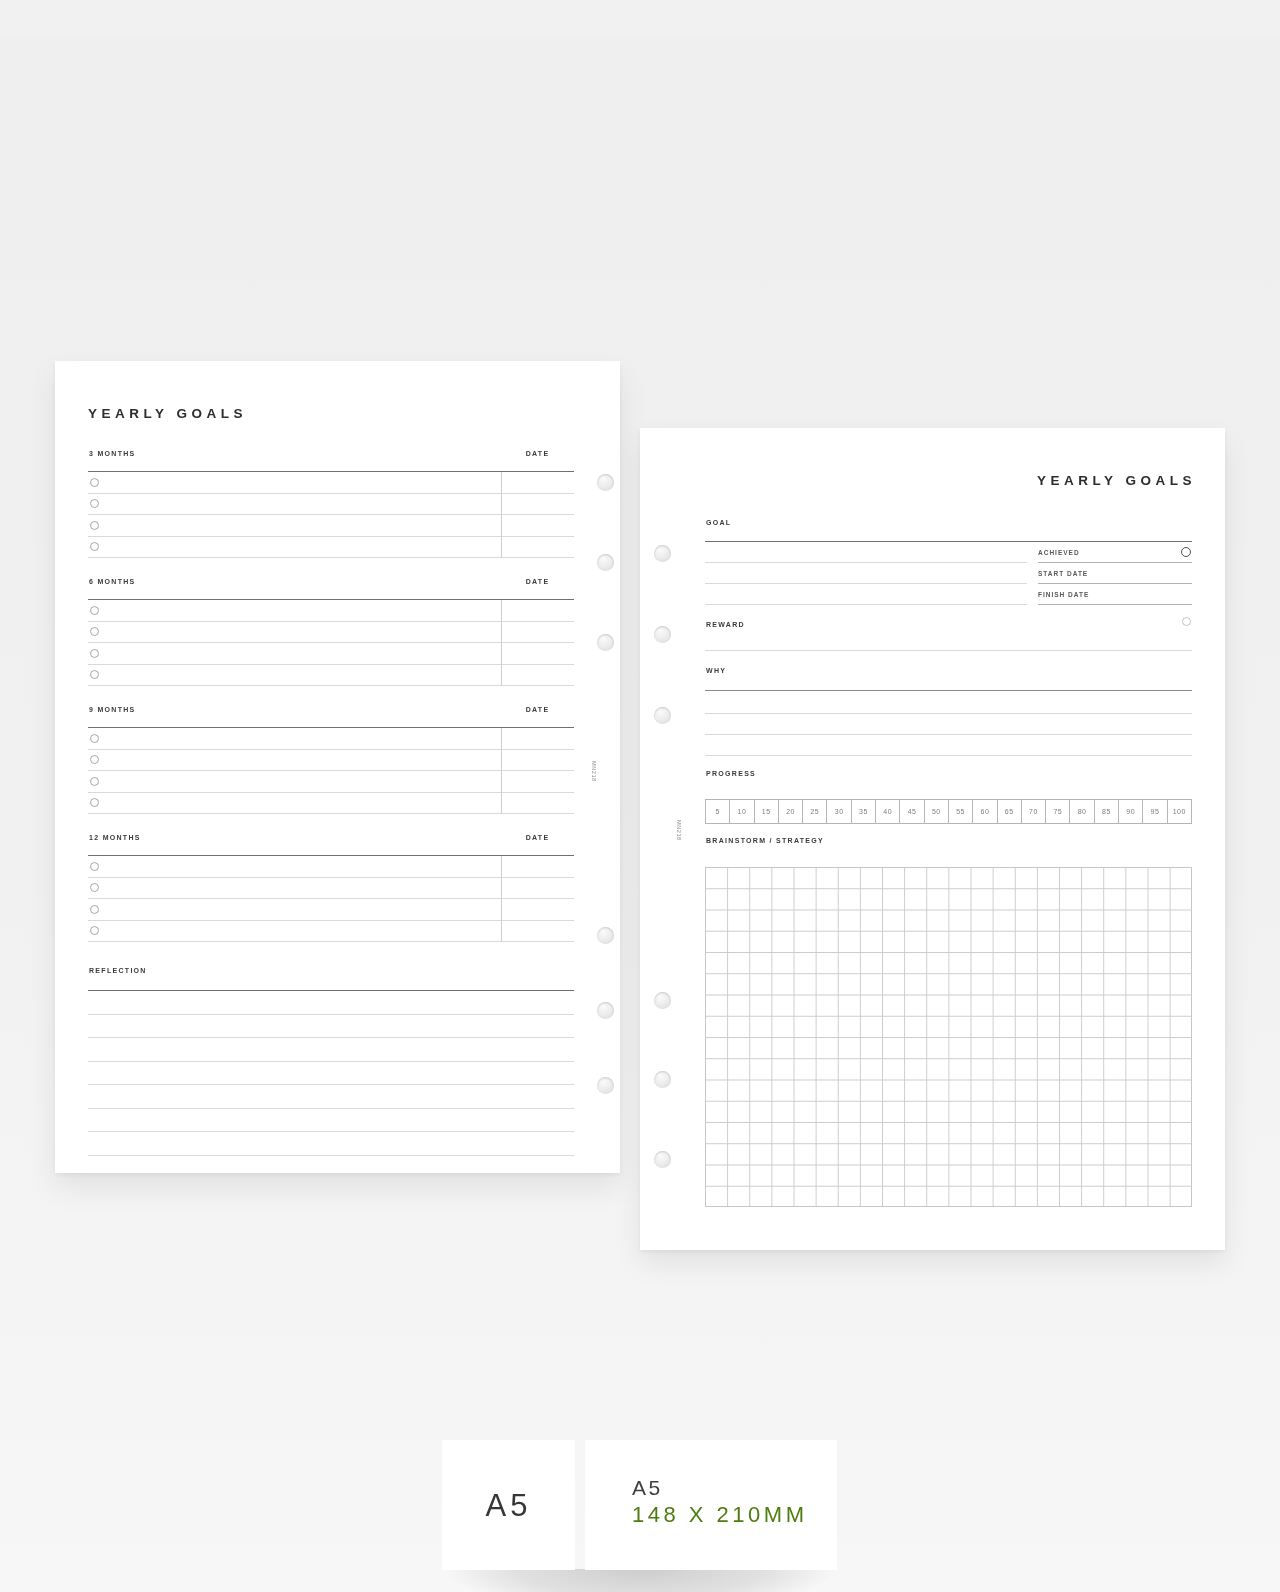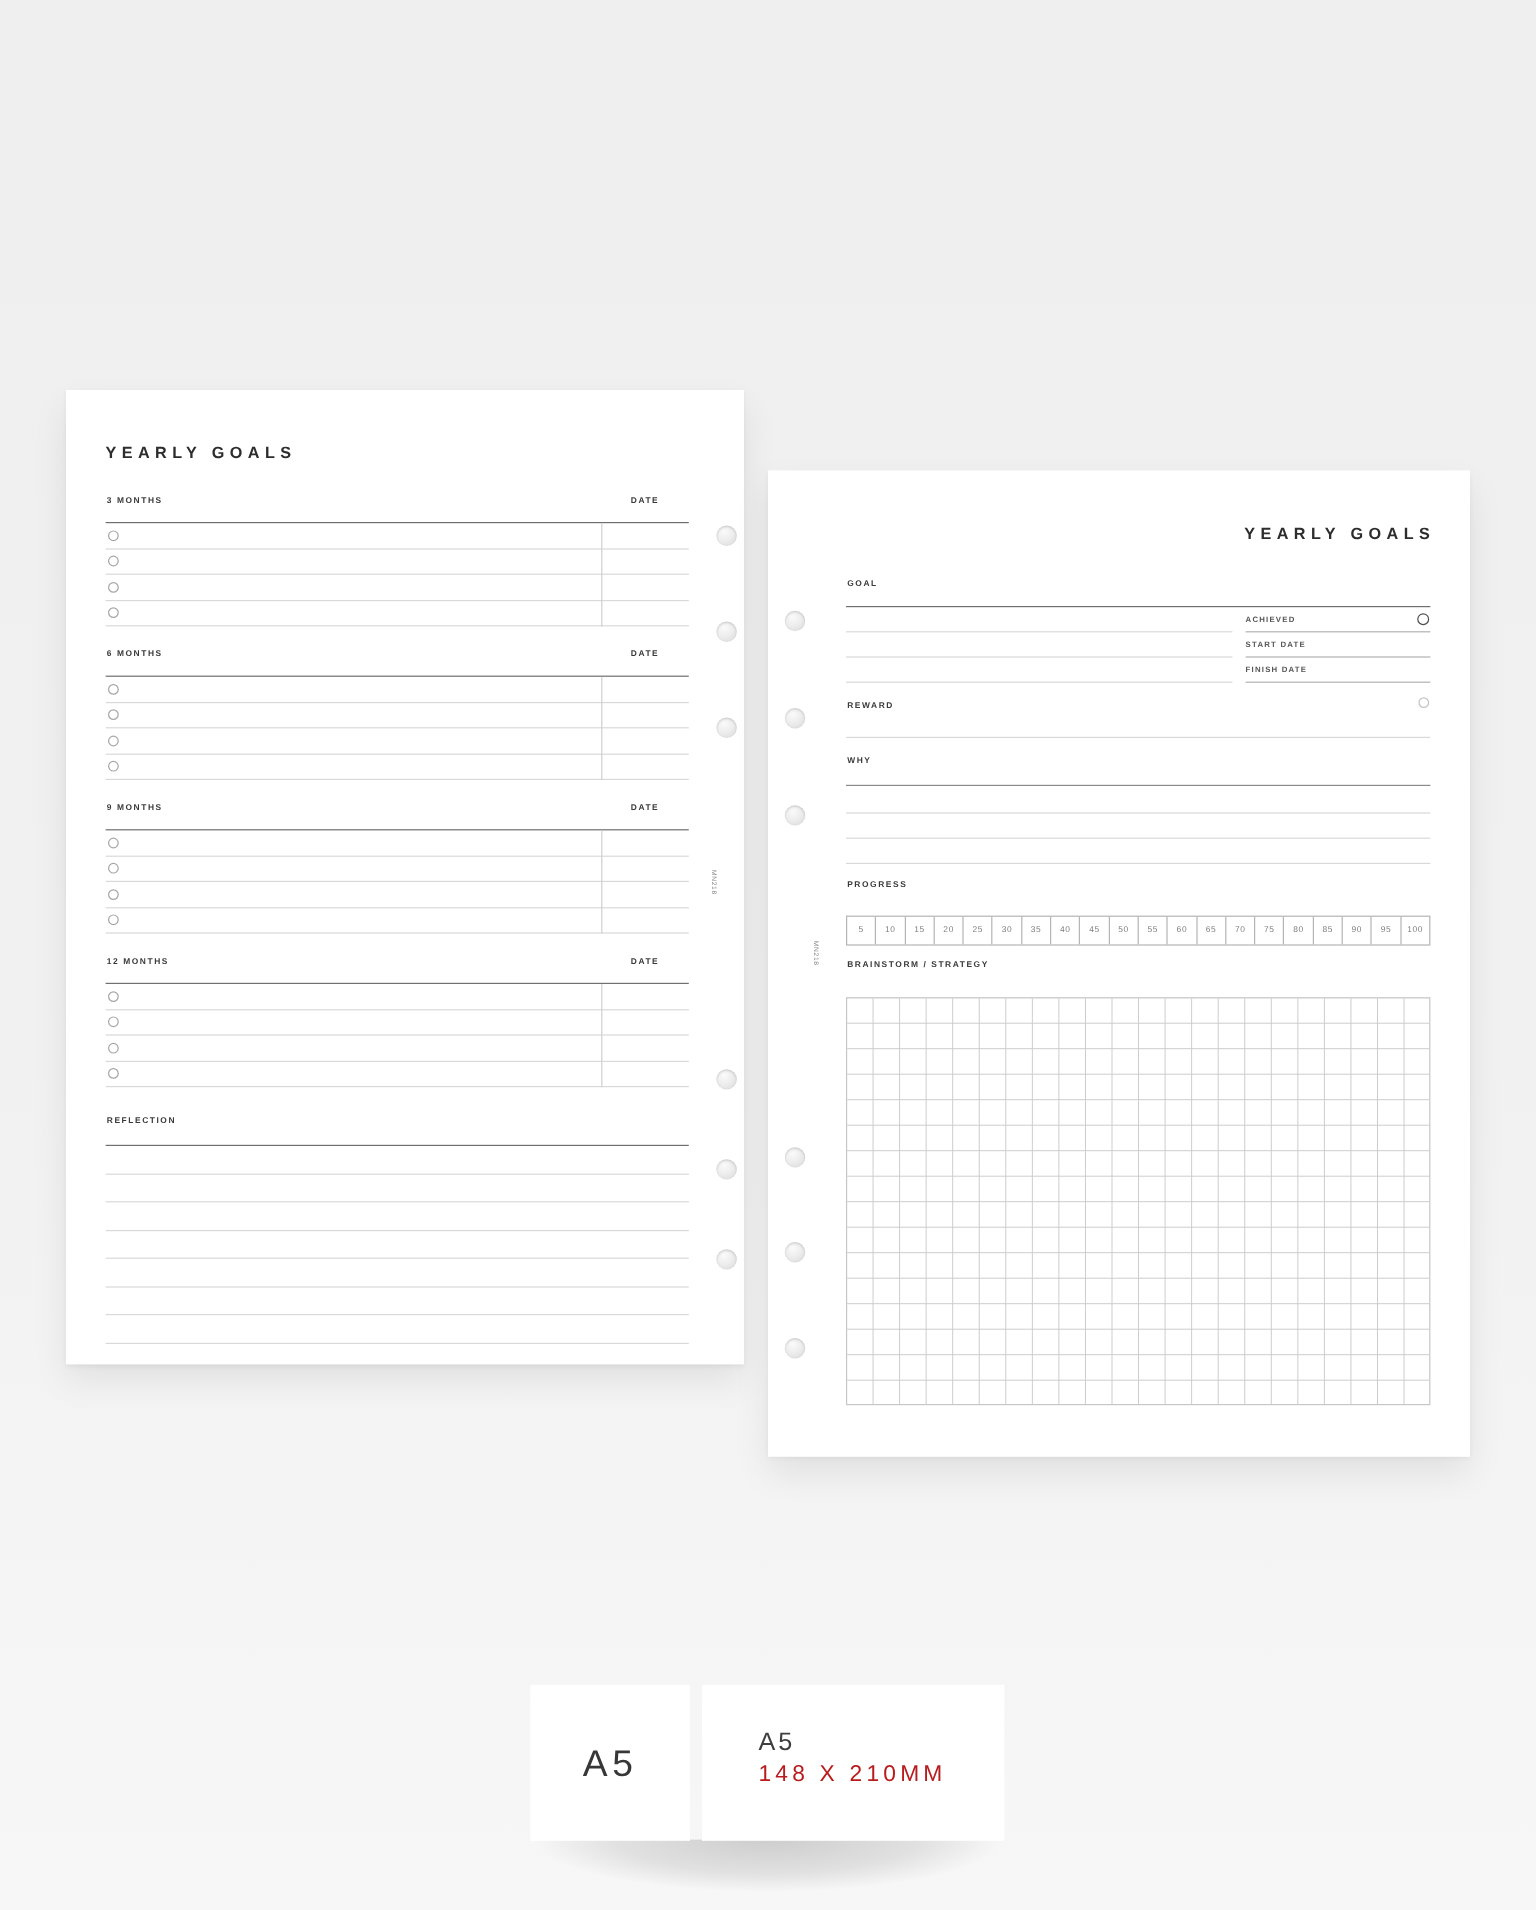--- a/index.html
+++ b/index.html
@@ -7,20 +7,21 @@
     width:1280px;height:1592px;
     font-family:"Liberation Sans", sans-serif;
     background:#f1f1f2;
     position:relative;
     -webkit-font-smoothing:antialiased;
   }
   .scene{
     position:absolute;inset:0;
     background:linear-gradient(180deg,#efeff0 0%,#f1f1f2 55%,#f7f7f8 100%);
     overflow:hidden;
+    margin-top:36px;
   }
   .page{
     position:absolute;
     background:#ffffff;
     box-shadow:0 2px 4px rgba(0,0,0,0.05), 0 14px 28px rgba(0,0,0,0.08);
   }
   .page-left{left:55px;top:325px;width:565px;height:812px;}
   .page-right{left:640px;top:392px;width:585px;height:822px;}
   .content{position:absolute;top:0;bottom:0;}
   .content-left{left:33px;width:486px;}
@@ -123,21 +124,21 @@
 
   
   .size-card{
     position:absolute;background:#ffffff;
   }
   .card-swatch{left:442px;top:1404px;width:133px;height:130px;display:flex;align-items:center;justify-content:center;}
   .swatch-text{font-size:31px;color:#373737;letter-spacing:4px;line-height:31px;}
   .card-detail{left:585px;top:1404px;width:252px;height:130px;}
   .detail-inner{position:absolute;left:47px;top:36px;}
   .detail-name{font-size:21px;color:#3f3f3f;letter-spacing:2.5px;line-height:23px;}
-  .detail-dims{font-size:19px;color:#b91c1c;letter-spacing:3.5px;line-height:23px;margin-top:4px;white-space:nowrap;}
+  .detail-dims{font-size:22px;color:#4d7c0f;letter-spacing:3.5px;line-height:23px;margin-top:4px;white-space:nowrap;}
   .cards-shadow{
     position:absolute;left:400px;top:1533px;width:480px;height:56px;
     background:radial-gradient(ellipse 52% 100% at 50% 0%, rgba(0,0,0,0.17) 0%, rgba(0,0,0,0.09) 50%, rgba(0,0,0,0) 78%);
   }
 </style>
 </head>
 <body>
 
 <div class="scene">
 

